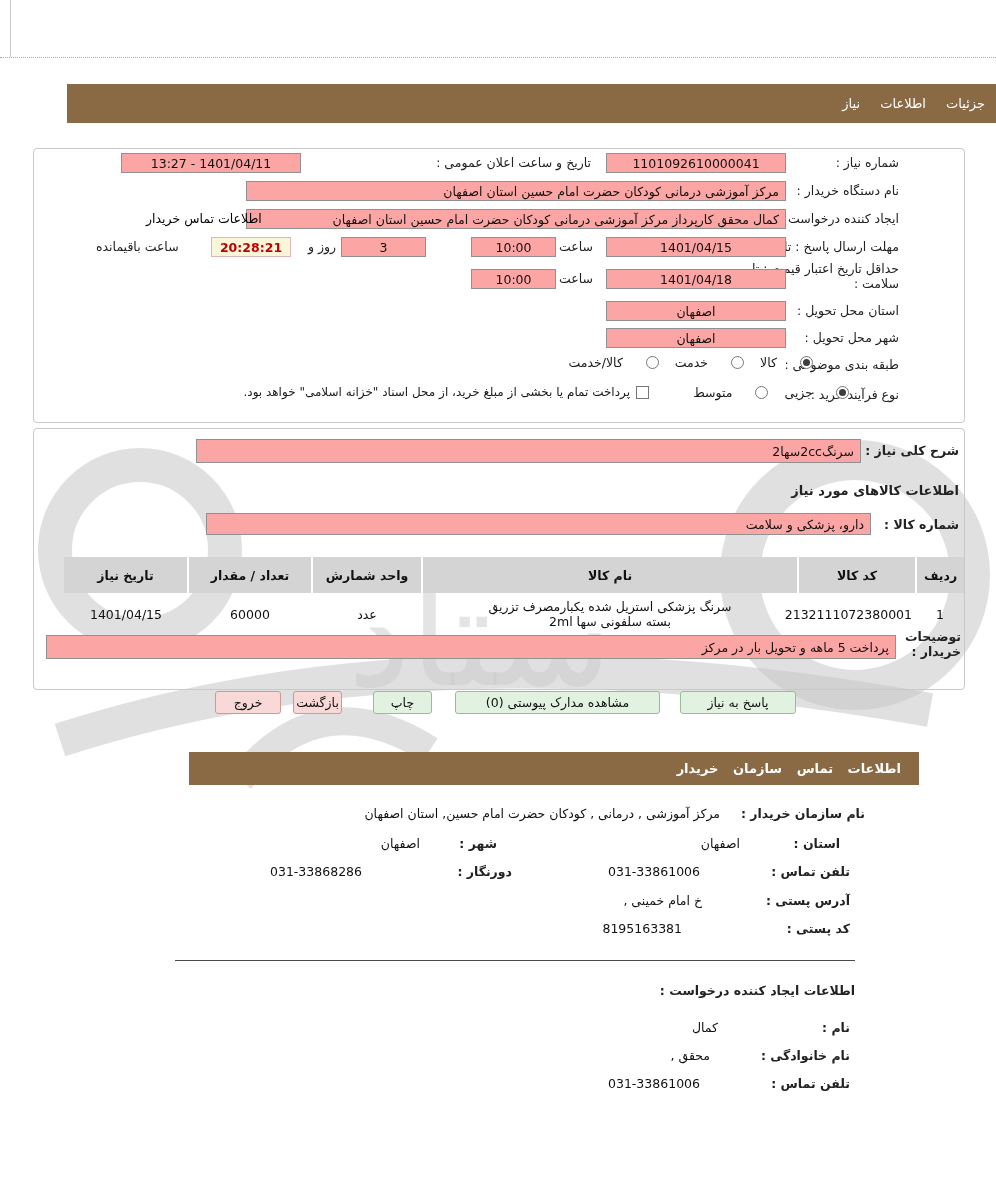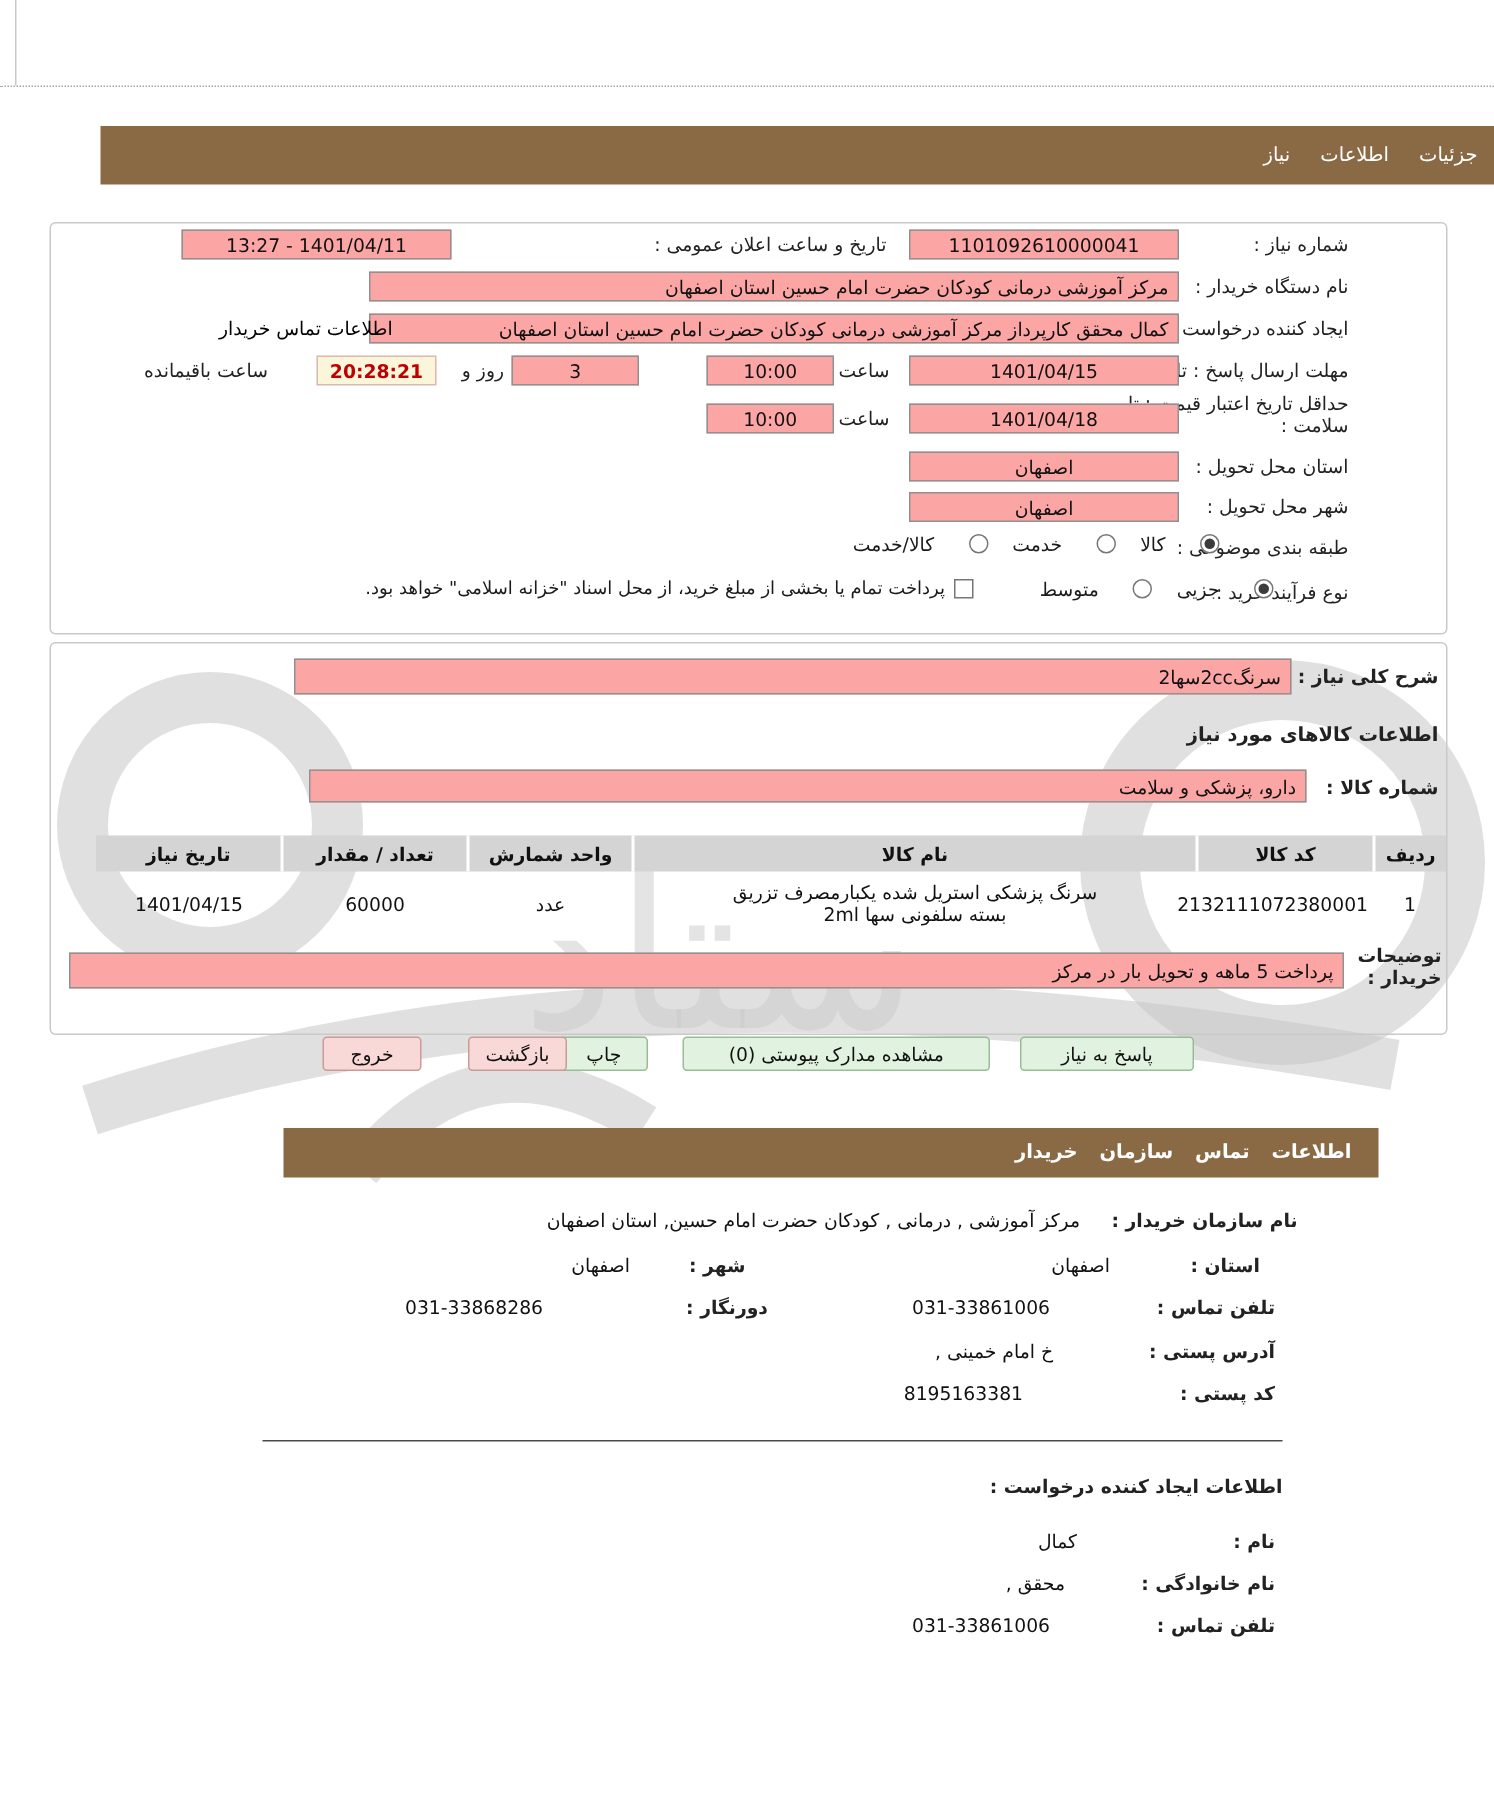--- a/index.html
+++ b/index.html
@@ -22,21 +22,21 @@
   .optgroup{position:absolute;display:flex;align-items:center;}
   .opt{display:flex;align-items:center;gap:23px;font-size:12.5px;white-space:nowrap;}
   .radio{width:13px;height:13px;border:1px solid #767676;border-radius:50%;background:#fff;position:relative;flex:none;box-sizing:border-box;}
   .radio.checked::after{content:"";position:absolute;left:2px;top:2px;right:2px;bottom:2px;background:#3c3c3c;border-radius:50%;}
   .checkbox{width:13px;height:13px;border:1px solid #767676;background:#fff;flex:none;box-sizing:border-box;}
   .btn{position:absolute;height:23px;border-radius:3px;font-size:12.5px;display:flex;align-items:center;
        justify-content:center;box-sizing:border-box;cursor:pointer;white-space:nowrap;color:#111;}
   .btn.green{background:#e2f2e0;border:1px solid #98bd94;text-align:right;}
   .btn.pink{background:#f8d9d7;border:1px solid #cc9a96;}
   .goods{position:absolute;border-collapse:collapse;table-layout:fixed;direction:rtl;}
-  .goods th{background:#d4d4d4;font-size:12.5px;height:24px;padding:0 4px;border-left:2px solid #fff;font-weight:bold;color:#111;}
+  .goods th{background:#d4d4d4;font-size:12.5px;height:36px;padding:0 4px;border-left:2px solid #fff;font-weight:bold;color:#111;}
   .goods th:last-child{border-left:none;}
   .goods td{font-size:12.5px;text-align:center;padding:6px 4px;color:#111;vertical-align:middle;}
   .ltr{direction:ltr;unicode-bidi:isolate;}
   .hr{position:absolute;border-top:1px solid #4a4a4a;height:0;}
   .twoline{line-height:15px;text-align:right;}
 </style>
 </head>
 <body>
 
 <div class="page">
@@ -175,21 +175,21 @@
     <div class="lbl b twoline" style="right:3px;top:200px">
       <div>توضیحات</div>
       <div>خریدار :</div>
     </div>
     <div class="input" style="left:12px;top:206px;width:850px;height:24px">پرداخت 5 ماهه و تحویل بار در مرکز</div>
   </div>
 
   <div class="btn green" style="left:680px;top:691px;width:116px">پاسخ به نیاز</div>
   <div class="btn green" style="left:455px;top:691px;width:205px">مشاهده مدارک پیوستی (0)</div>
   <div class="btn green" style="left:373px;top:691px;width:59px">چاپ</div>
-  <div class="btn pink" style="left:312px;top:691px;width:66px">بازگشت</div>
+  <div class="btn pink" style="left:293px;top:691px;width:49px">بازگشت</div>
   <div class="btn pink" style="left:215px;top:691px;width:66px">خروج</div>
 
   <div class="bar" style="left:155px;top:752px;width:730px;height:33px;line-height:33px;font-weight:bold;font-size:13px;padding:0 18px 0 0;word-spacing:10px;">
     <span>اطلاعات تماس سازمان خریدار</span>
   </div>
 
   <span class="lbl b" style="right:131px;top:806px">نام سازمان خریدار :</span>
   <span class="val" style="right:276px;top:806px">مرکز آموزشی , درمانی , کودکان حضرت امام حسین, استان اصفهان</span>
 
   <span class="lbl b" style="right:156px;top:836px">استان :</span>

